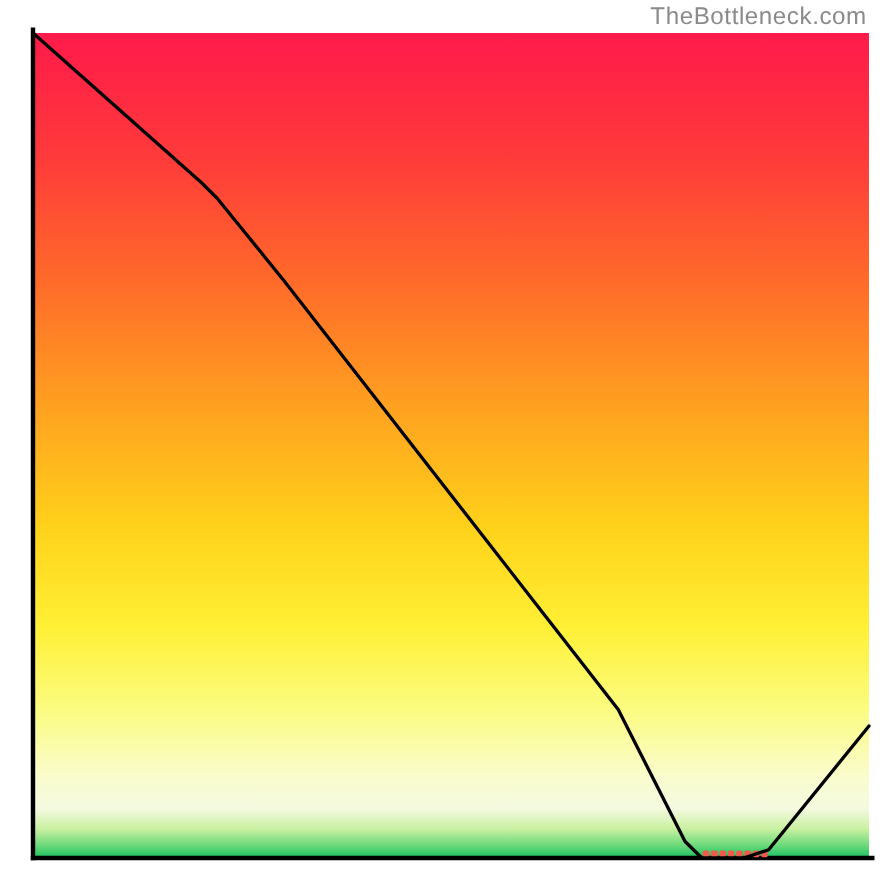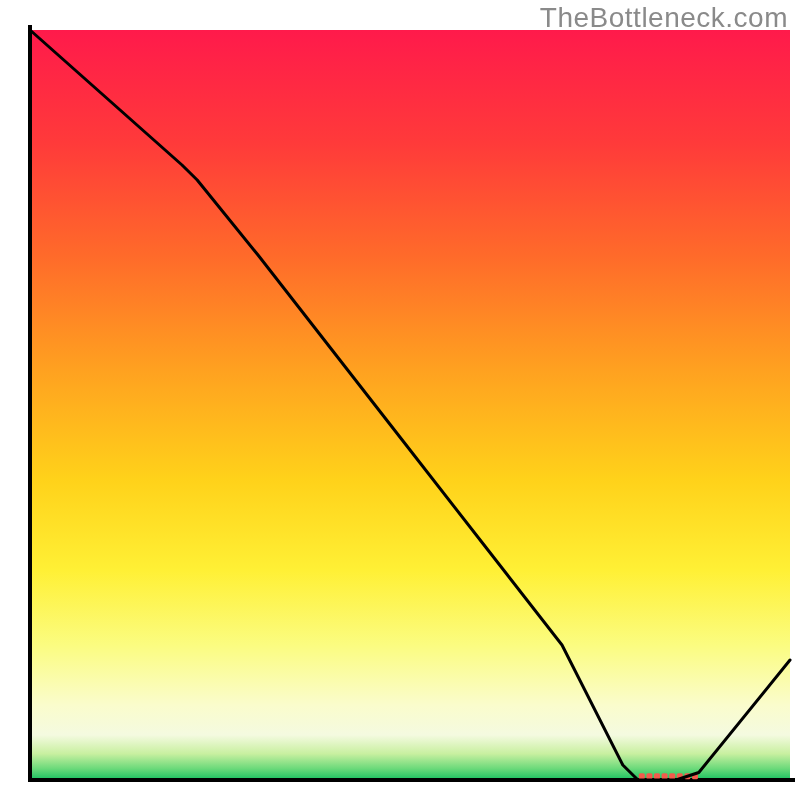--- a/index.html
+++ b/index.html
@@ -12,21 +12,21 @@
   .container {
     position: relative;
     width: 800px;
     height: 800px;
   }
   .watermark {
     position: absolute;
     top: 2px;
     right: 12px;
     font-family: Arial, Helvetica, sans-serif;
-    font-size: 28px;
+    font-size: 22px;
     color: #8a8a8a;
     letter-spacing: 0.5px;
   }
   svg {
     display: block;
   }
 </style>
 </head>
 <body>
 

